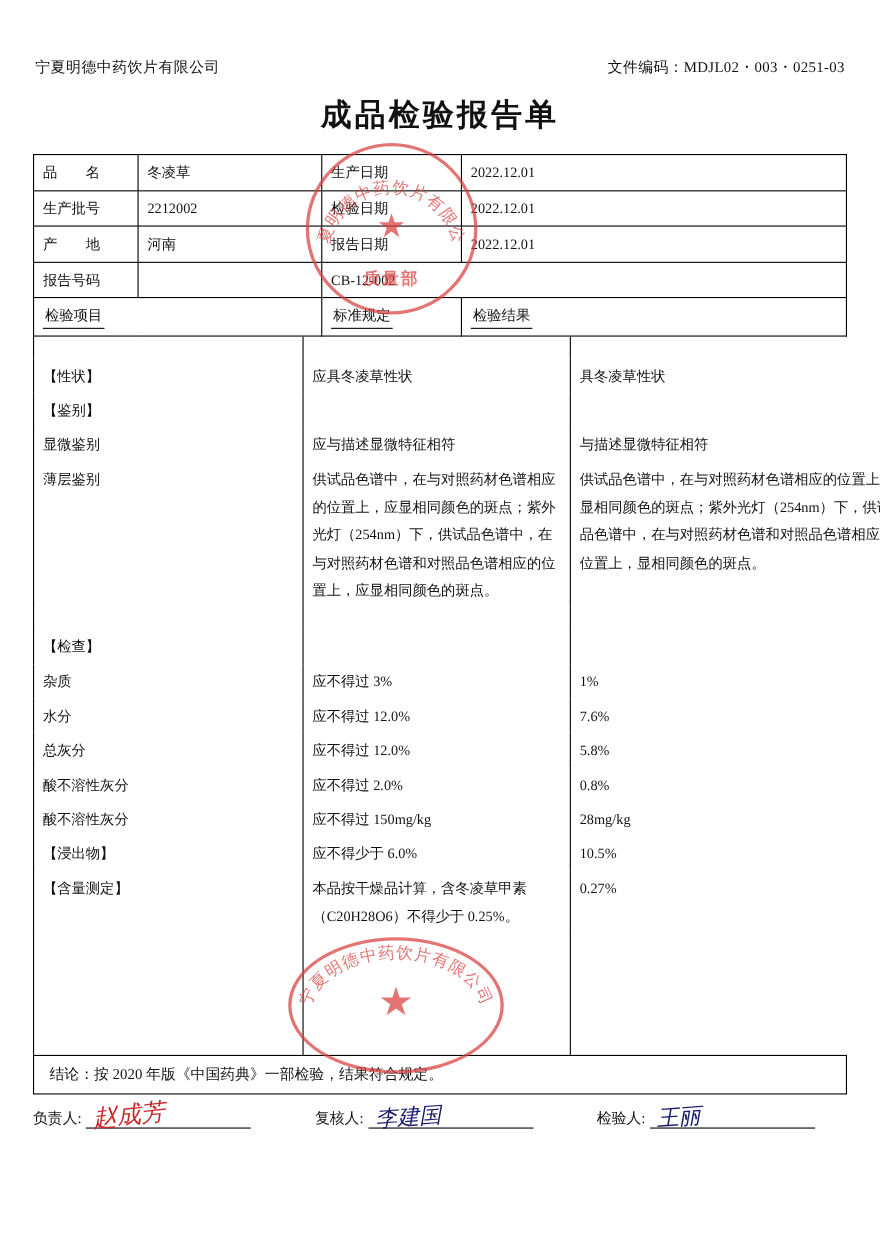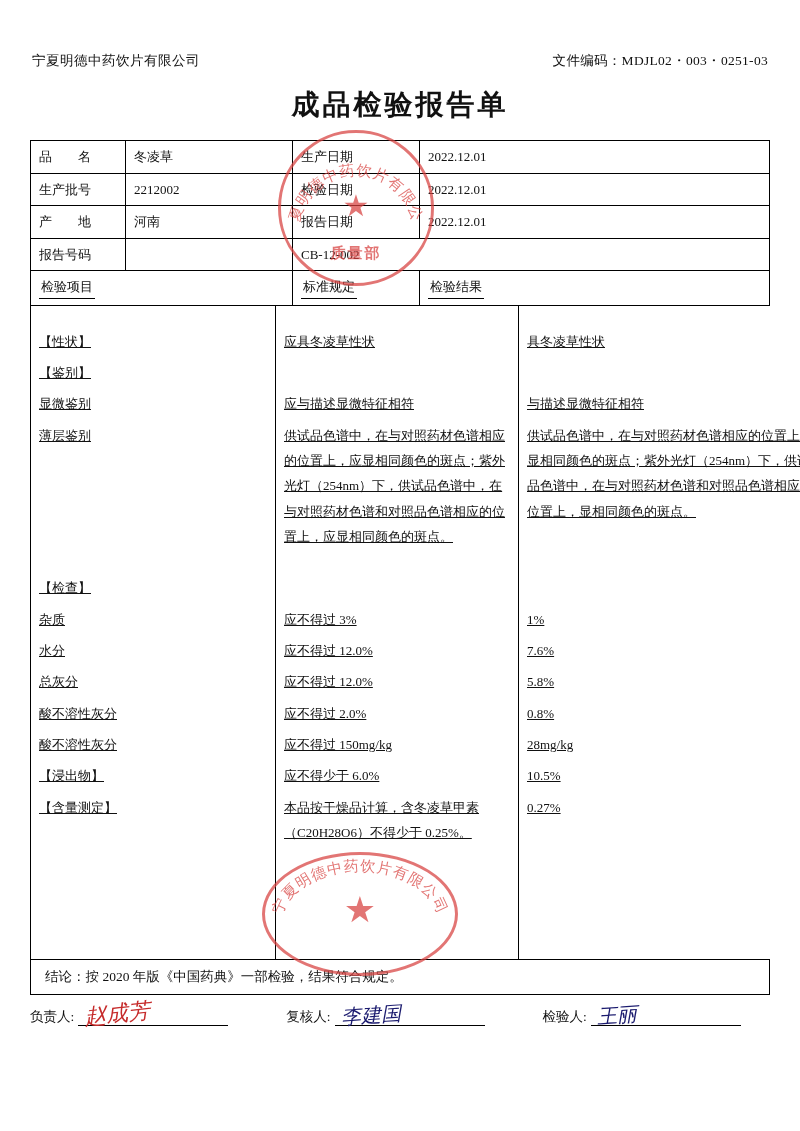--- a/index.html
+++ b/index.html
@@ -77,21 +77,20 @@
     display: inline-block;
     padding: 0 2px 1px 2px;
   }
   .c-item { width: 228px; }
   .c-std  { width: 226px; }
   .c-res  { width: 286px; }
 
   .body-wrap {
     position: relative;
     width: 740px;
-    text-decoration: underline;
   }
   table.body {
     width: 740px;
     border-collapse: collapse;
     table-layout: fixed;
     font-size: 13px;
   }
   table.body td {
     vertical-align: top;
     padding: 3px 8px;

